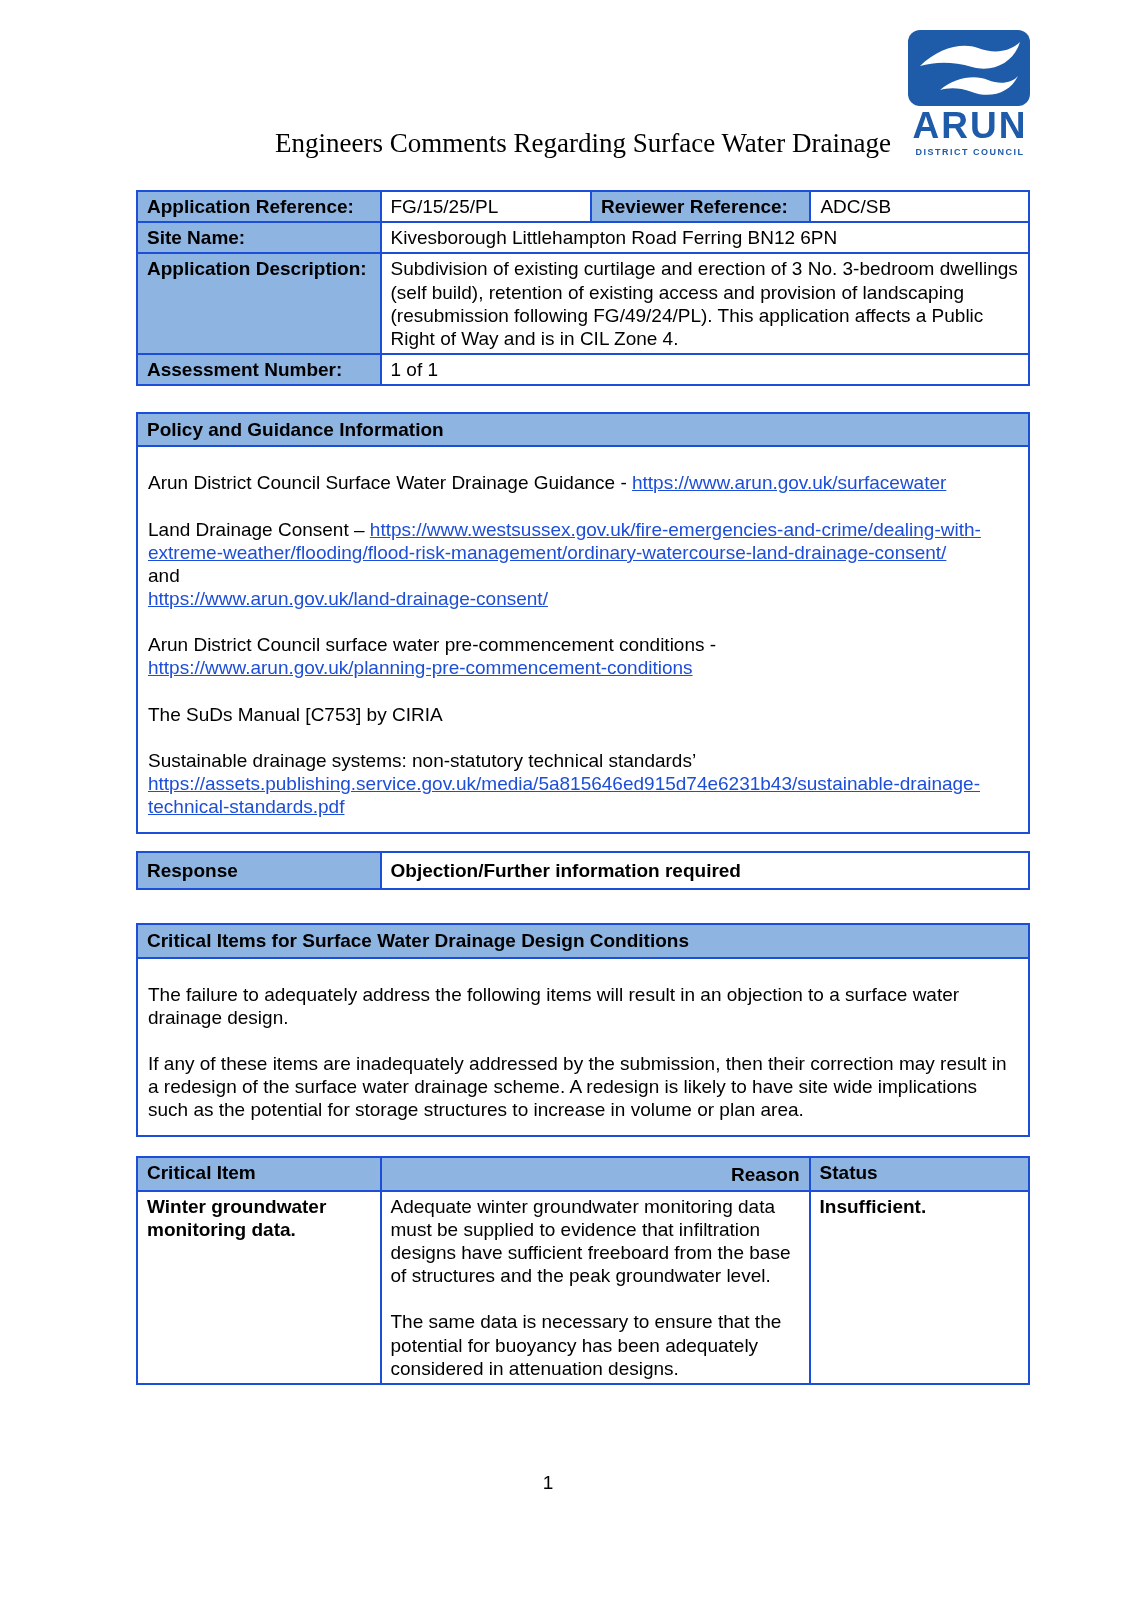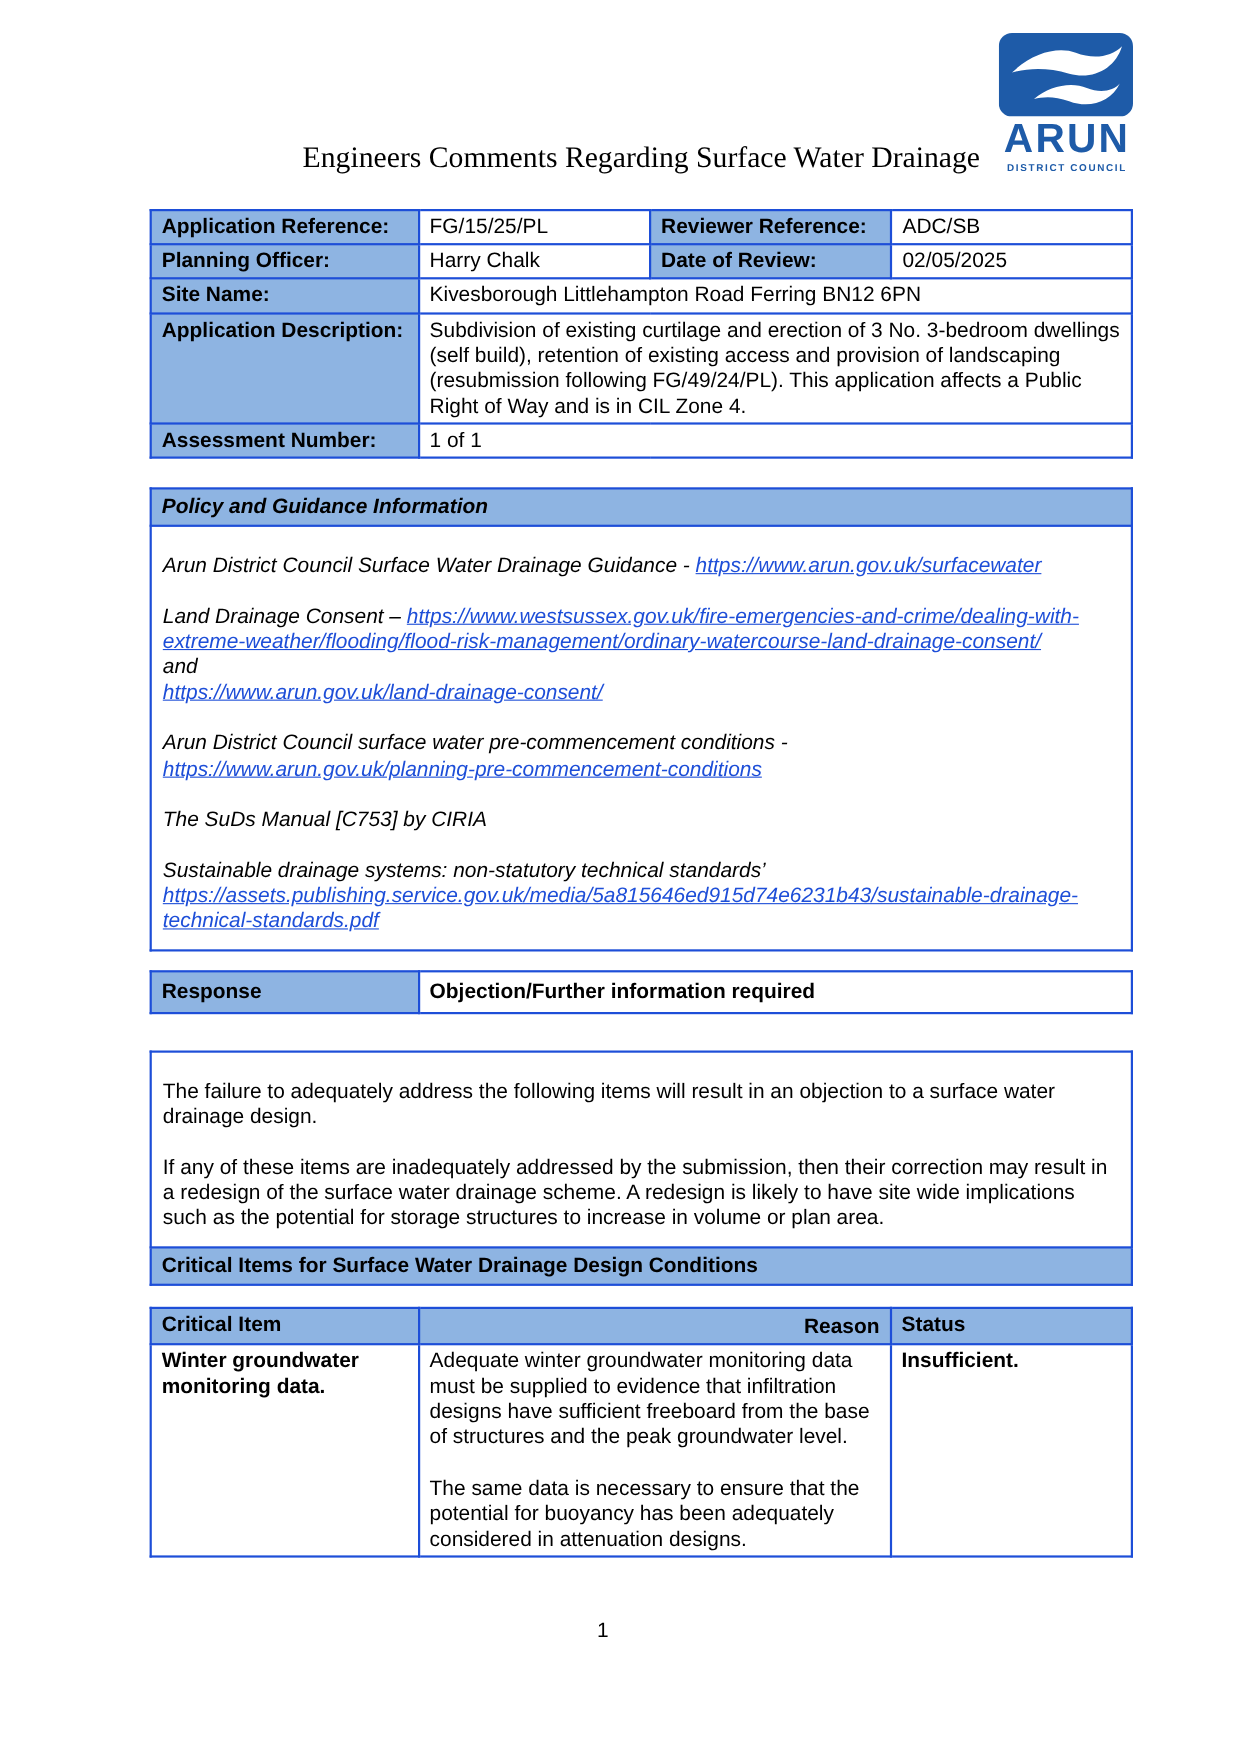--- a/index.html
+++ b/index.html
@@ -22,21 +22,21 @@
   .blue { background:#8EB4E2; }
   .bold { font-weight:bold; }
 
   .info-table { margin-top:31px; }
 
   .section-table .section-header { padding:4px 9px; }
   .section-table .section-body { padding:24px 10px 14px 10px; }
   .section-body p, .reason-cell p { margin:0 0 23px 0; }
   .section-body p.last, .reason-cell p.last { margin-bottom:0; }
 
-  .policy-table { margin-top:26px;font-style:italic; }
+  .policy-table { margin-top:26px; }
   .link { color:#1d4ed8; text-decoration:underline; overflow-wrap:break-word; word-break:break-word; cursor:pointer; }
 
   .response-table { margin-top:17px; }
   .response-table td { padding:6px 9px; }
 
   .critical-section-table { margin-top:33px; }
   .critical-table { margin-top:19px; }
   .critical-table .reason-h { padding-top:5px;text-align:right; }
   .reason-cell { padding-bottom:14px; }
 
@@ -65,26 +65,20 @@
         <col style="width:23.6%">
         <col style="width:24.6%">
         <col style="width:24.5%">
       </colgroup>
     <tbody>
       <tr>
         <td class="blue bold">Application Reference:</td>
         <td>FG/15/25/PL</td>
         <td class="blue bold">Reviewer Reference:</td>
         <td>ADC/SB</td>
-      </tr>
-      <tr>
-        <td class="blue bold">Planning Officer:</td>
-        <td>Harry Chalk</td>
-        <td class="blue bold">Date of Review:</td>
-        <td>02/05/2025</td>
       </tr>
       <tr>
         <td class="blue bold">Site Name:</td>
         <td colspan="3">Kivesborough Littlehampton Road Ferring BN12 6PN</td>
       </tr>
       <tr>
         <td class="blue bold">Application Description:</td>
         <td colspan="3">Subdivision of existing curtilage and erection of 3 No. 3-bedroom dwellings (self build), retention of existing access and provision of landscaping (resubmission following FG/49/24/PL). This application affects a Public Right of Way and is in CIL Zone 4.</td>
       </tr>
       <tr>
@@ -120,27 +114,27 @@
       <tr>
         <td class="blue bold">Response</td>
         <td class="bold">Objection/Further information required</td>
       </tr>
     </tbody>
   </table>
 
   <table class="tbl section-table critical-section-table">
     <tbody>
       <tr>
+        <td class="blue bold section-header">Critical Items for Surface Water Drainage Design Conditions</td>
+      </tr>
+      <tr>
         <td class="section-body">
           <p>The failure to adequately address the following items will result in an objection to a surface water drainage design.</p>
           <p class="last">If any of these items are inadequately addressed by the submission, then their correction may result in a redesign of the surface water drainage scheme.  A redesign is likely to have site wide implications such as the potential for storage structures to increase in volume or plan area.</p>
         </td>
-      </tr>
-      <tr>
-        <td class="blue bold section-header">Critical Items for Surface Water Drainage Design Conditions</td>
       </tr>
     </tbody>
   </table>
 
   <table class="tbl critical-table">
     <colgroup>
         <col style="width:27.3%">
         <col style="width:48.1%">
         <col style="width:24.6%">
       </colgroup>

